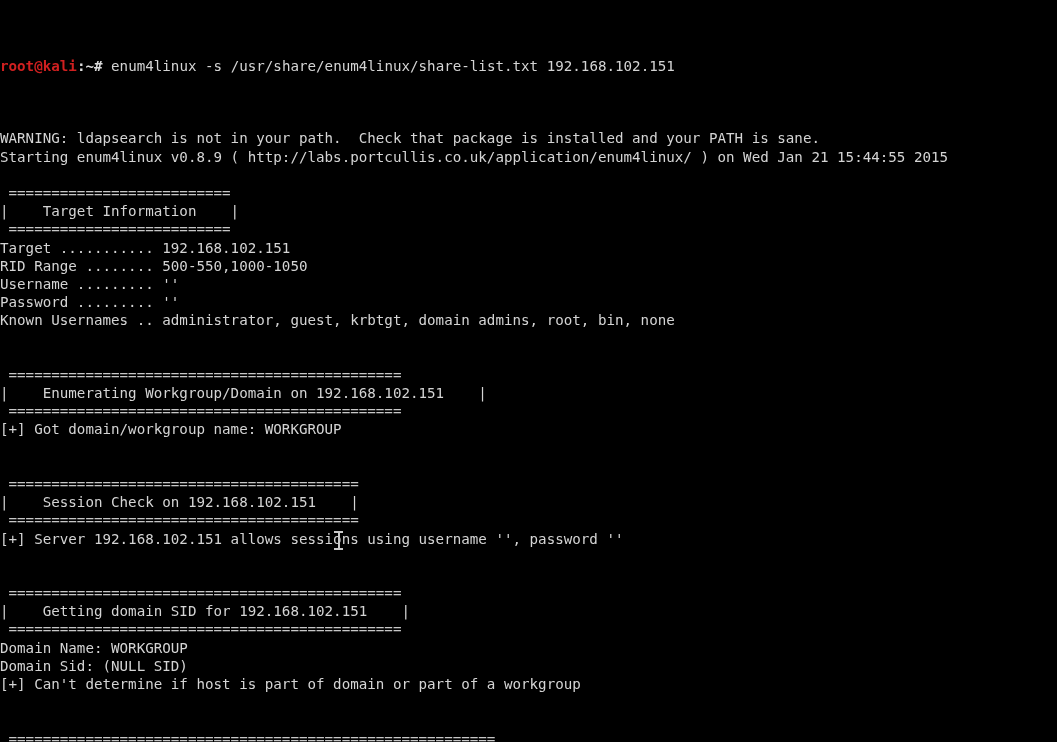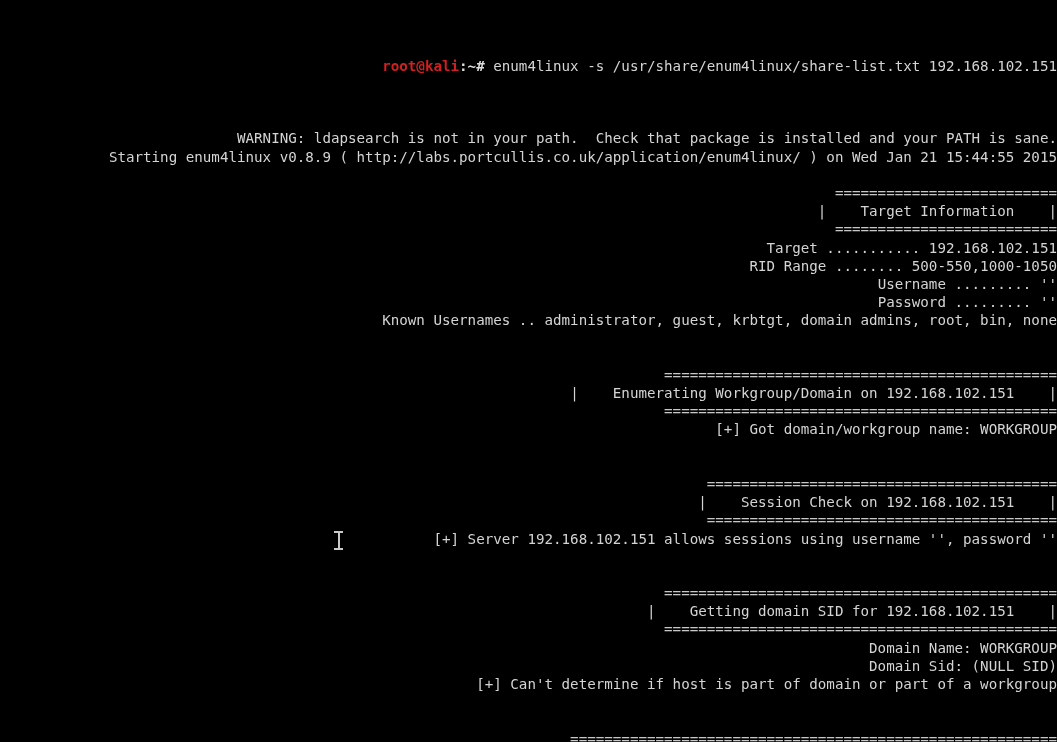--- a/index.html
+++ b/index.html
@@ -21,21 +21,20 @@
     background: #000000;
     color: #d4d4d4;
     font-family: "DejaVu Sans Mono", "Liberation Mono", monospace;
     font-size: 14.2px;
     line-height: 18.2px;
     letter-spacing: 0px;
     padding: 2px 0 0 0;
     box-sizing: border-box;
     white-space: pre;
     overflow: hidden;
-    text-align: right;
   }
   .line {
     white-space: pre;
     height: 18.2px;
     min-height: 18.2px;
     font-variant-ligatures: none;
   }
   .line.blank {
     color: transparent;
   }

